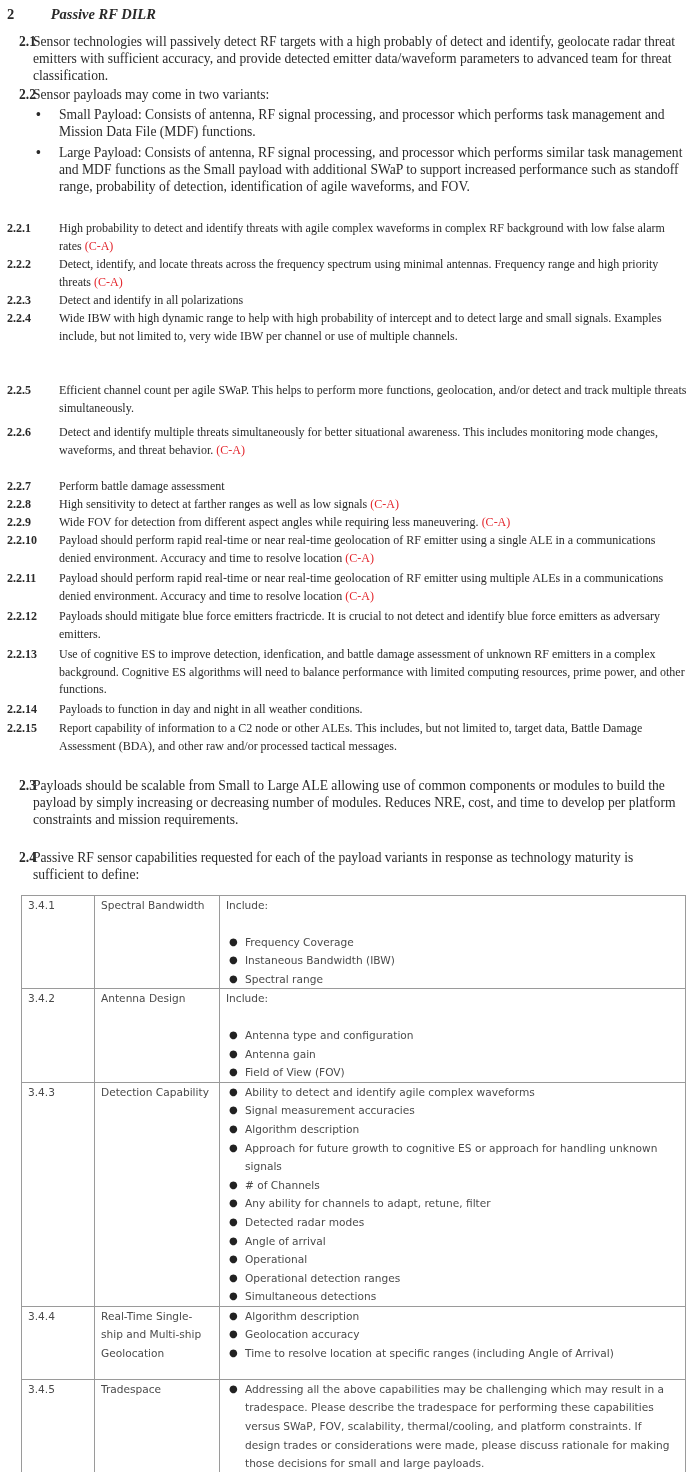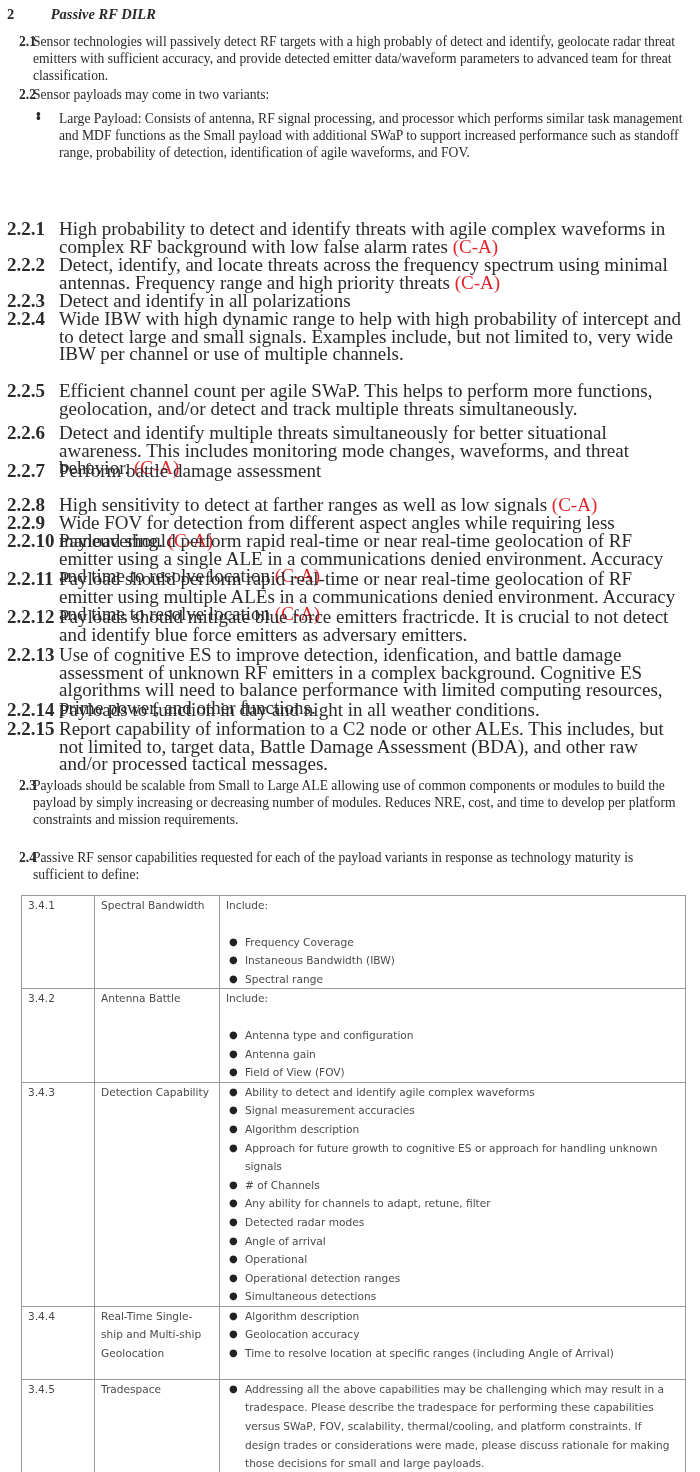--- a/index.html
+++ b/index.html
@@ -27,21 +27,21 @@
     }
     .para .num { font-weight: bold; position: absolute; left: 12px; top: 0; }
     .para .text { display: block; margin-left: 26px; }
 
     .bullets { position: absolute; left: 36px; width: 650px; font-size: 13.6px; line-height: 17.2px; }
     .bullet { position: relative; padding-left: 23px; margin-bottom: 3.5px; }
     .bullet .dot { position: absolute; left: 0; top: 0; font-weight: bold; }
 
     .sub {
       position: absolute; left: 7px;
-      font-size: 19px; line-height: 17.6px;
+      font-size: 12px; line-height: 17.6px;
       width: 680px;
     }
     .sub .num { font-weight: bold; position: absolute; left: 0; top: 0; }
     .sub .text { display: block; margin-left: 52px; }
     .ca { color: #e3242b; font-weight: normal; }
 
     table.cap {
       position: absolute; left: 21px; top: 895px;
       width: 665px;
       border-collapse: collapse;
@@ -78,20 +78,21 @@
   </div>
 
   <div class="para" style="top:86px;">
     <span class="num">2.2</span>
     <span class="text">Sensor payloads may come in two variants:</span>
   </div>
 
   <div class="bullets" style="top:106px;">
     <div class="bullet">
       <span class="dot">•</span>
+      <span>Small Payload: Consists of antenna, RF signal processing, and processor which performs task management and Mission Data File (MDF) functions.</span>
     </div>
     <div class="bullet">
       <span class="dot">•</span>
       <span>Large Payload: Consists of antenna, RF signal processing, and processor which performs similar task management and MDF functions as the Small payload with additional SWaP to support increased performance such as standoff range, probability of detection, identification of agile waveforms, and FOV.</span>
     </div>
   </div>
 
   <div id="req-list">
       <div class="sub" style="top: 220px;">
         <span class="num">2.2.1</span>
@@ -110,21 +111,21 @@
         <span class="text"><span>Wide IBW with high dynamic range to help with high probability of intercept and to detect large and small signals.  Examples include, but not limited to, very wide IBW per channel or use of multiple channels.</span></span>
       </div>
       <div class="sub" style="top: 382px;">
         <span class="num">2.2.5</span>
         <span class="text"><span>Efficient channel count per agile SWaP.  This helps to perform more functions, geolocation, and/or detect and track multiple threats simultaneously.</span></span>
       </div>
       <div class="sub" style="top: 424px;">
         <span class="num">2.2.6</span>
         <span class="text"><span>Detect and identify multiple threats simultaneously for better situational awareness.  This includes monitoring mode changes, waveforms, and threat behavior. </span> <span class="ca" style="color: rgb(227, 36, 43);">(C-A)</span></span>
       </div>
-      <div class="sub" style="top: 462px;">
+      <div class="sub" style="top: 478px;">
         <span class="num">2.2.7</span>
         <span class="text"><span>Perform battle damage assessment</span></span>
       </div>
       <div class="sub" style="top: 496px;">
         <span class="num">2.2.8</span>
         <span class="text"><span>High sensitivity to detect at farther ranges as well as low signals</span> <span class="ca" style="color: rgb(227, 36, 43);">(C-A)</span></span>
       </div>
       <div class="sub" style="top: 514px;">
         <span class="num">2.2.9</span>
         <span class="text"><span>Wide FOV for detection from different aspect angles while requiring less maneuvering.</span> <span class="ca" style="color: rgb(227, 36, 43);">(C-A)</span></span>
@@ -175,21 +176,21 @@
             <div class="intro-gap"></div>
             <ul>
               <li><span class="dot">●</span><span>Frequency Coverage</span></li>
               <li><span class="dot">●</span><span>Instaneous Bandwidth (IBW)</span></li>
               <li><span class="dot">●</span><span>Spectral range</span></li>
             </ul>
           </td>
         </tr>
         <tr style="height: 93px;">
           <td class="c1">3.4.2</td>
-          <td class="c2">Antenna Battle</td>
+          <td class="c2">Antenna Design</td>
           <td class="c3">
             <div>Include:</div>
             <div class="intro-gap"></div>
             <ul>
               <li><span class="dot">●</span><span>Antenna type and configuration</span></li>
               <li><span class="dot">●</span><span>Antenna gain</span></li>
               <li><span class="dot">●</span><span>Field of View (FOV)</span></li>
             </ul>
           </td>
         </tr>

